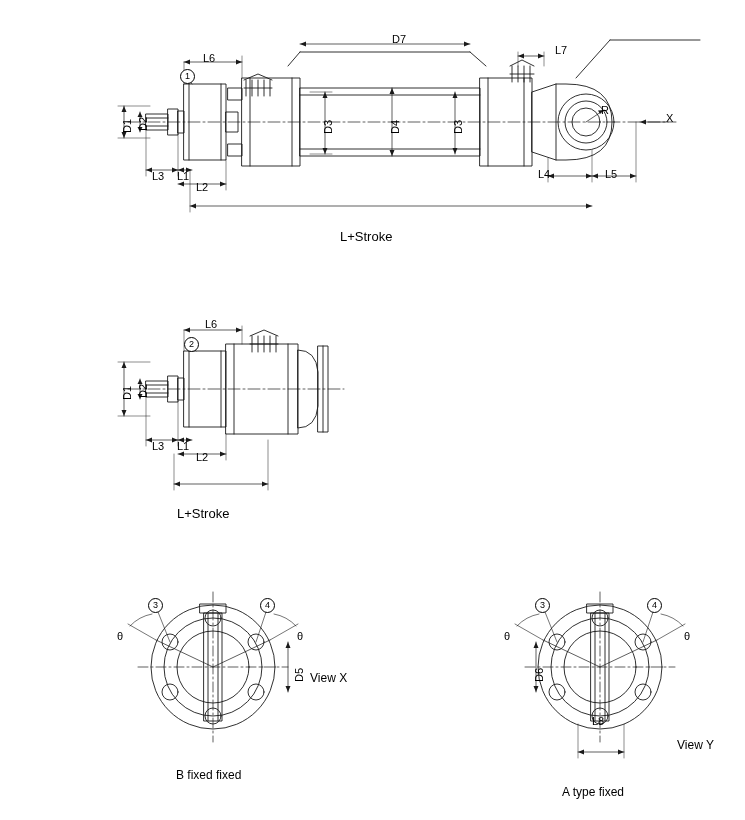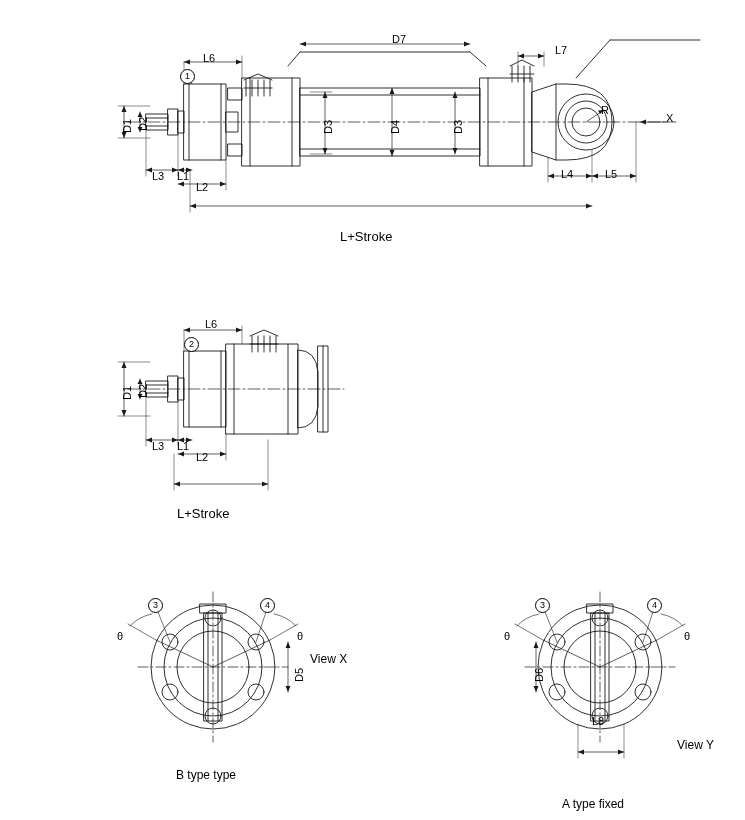--- a/index.html
+++ b/index.html
@@ -355,43 +355,43 @@
   <span class="lbl vert" style="left:322px; top:134px;">D3</span>
   <span class="lbl vert" style="left:389px; top:134px;">D4</span>
   <span class="lbl vert" style="left:452px; top:134px;">D3</span>
 
   <span class="lbl" style="left:601px; top:104px;">R</span>
   <span class="lbl" style="left:666px; top:112px;">X</span>
 
   <span class="lbl" style="left:152px; top:170px;">L3</span>
   <span class="lbl" style="left:177px; top:170px;">L1</span>
   <span class="lbl" style="left:196px; top:181px;">L2</span>
-  <span class="lbl" style="left:561px; top:168px;">L4</span>
+  <span class="lbl" style="left:538px; top:168px;">L4</span>
   <span class="lbl" style="left:605px; top:168px;text-align:right;">L5</span>
   <span class="lbl big" style="left:340px; top:188px;">L+Stroke</span>
 
   <span class="lbl" style="left:205px; top:318px;">L6</span>
   <span class="circnum" style="left:184px; top:337px;">2</span>
   <span class="lbl vert" style="left:121px; top:400px;">D1</span>
   <span class="lbl vert" style="left:137px; top:398px;">D2</span>
   <span class="lbl" style="left:152px; top:440px;">L3</span>
   <span class="lbl" style="left:177px; top:440px;">L1</span>
   <span class="lbl" style="left:196px; top:451px;">L2</span>
   <span class="lbl big" style="left:177px; top:465px;">L+Stroke</span>
 
   <span class="circnum" style="left:148px; top:598px;">3</span>
   <span class="circnum" style="left:260px; top:598px;">4</span>
   <span class="lbl" style="left:117px; top:630px;">θ</span>
   <span class="lbl" style="left:297px; top:630px;">θ</span>
   <span class="lbl vert" style="left:293px; top:682px;">D5</span>
-  <span class="capt" style="left:310px; top:652px;">View X</span>
-  <span class="capt" style="left:176px; top:768px;">B type type</span>
+  <span class="capt" style="left:310px; top:671px;">View X</span>
+  <span class="capt" style="left:176px; top:768px;">B fixed fixed</span>
 
   <span class="circnum" style="left:535px; top:598px;">3</span>
   <span class="circnum" style="left:647px; top:598px;">4</span>
   <span class="lbl" style="left:504px; top:630px;">θ</span>
   <span class="lbl" style="left:684px; top:630px;">θ</span>
   <span class="lbl vert" style="left:533px; top:682px;">D6</span>
   <span class="lbl" style="left:592px; top:715px;">L8</span>
   <span class="capt" style="left:677px; top:710px;margin-top:28px;">View Y</span>
-  <span class="capt" style="left:562px; top:785px;margin-top:12px;">A type fixed</span>
+  <span class="capt" style="left:562px; top:785px;">A type fixed</span>
 
 </div>
 
 </body></html>

